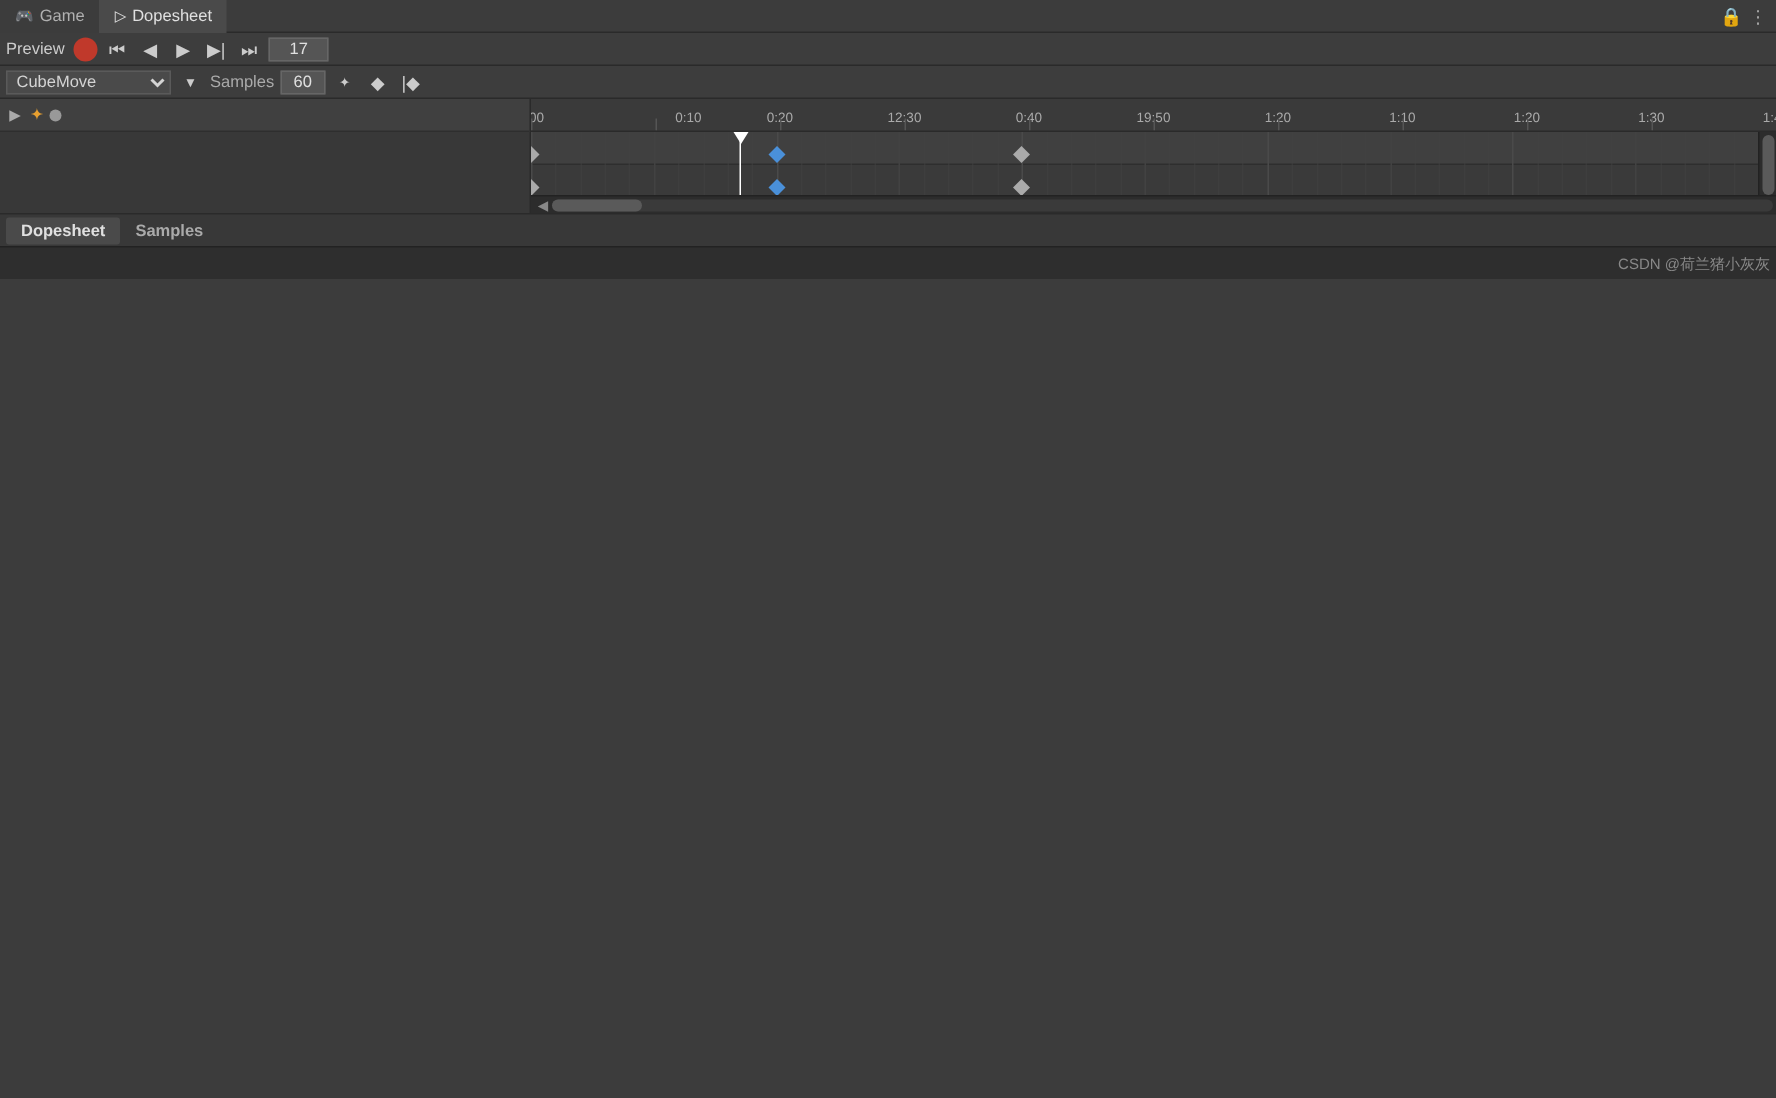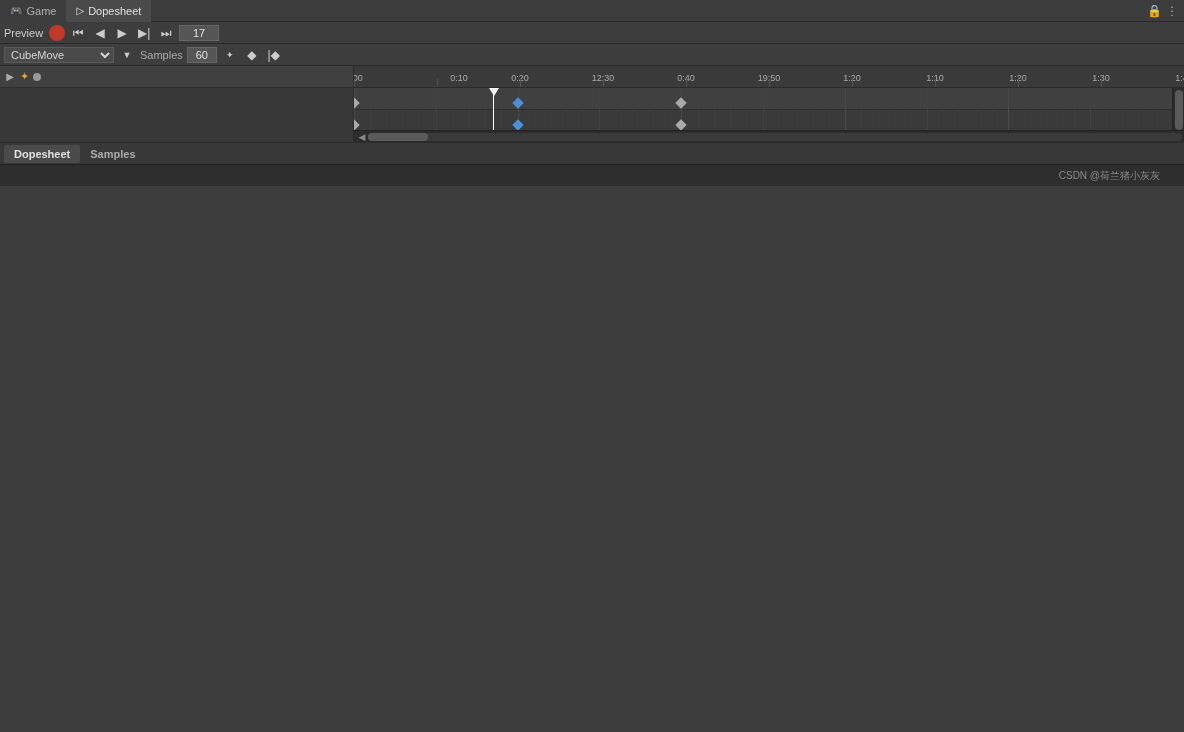--- a/index.html
+++ b/index.html
@@ -357,21 +357,21 @@
       color: #e0e0e0;
     }
 
     
     .status-bar {
       height: 22px;
       background: #2e2e2e;
       border-top: 1px solid #222;
       display: flex;
       align-items: center;
-      padding: 0 24px;
+      padding: 0 4px;
       font-size: 10px;
       color: #888;
       justify-content: flex-end;
     }
 
     .main-area {
       display: flex;
       flex: 1;
       overflow: hidden;
     }

